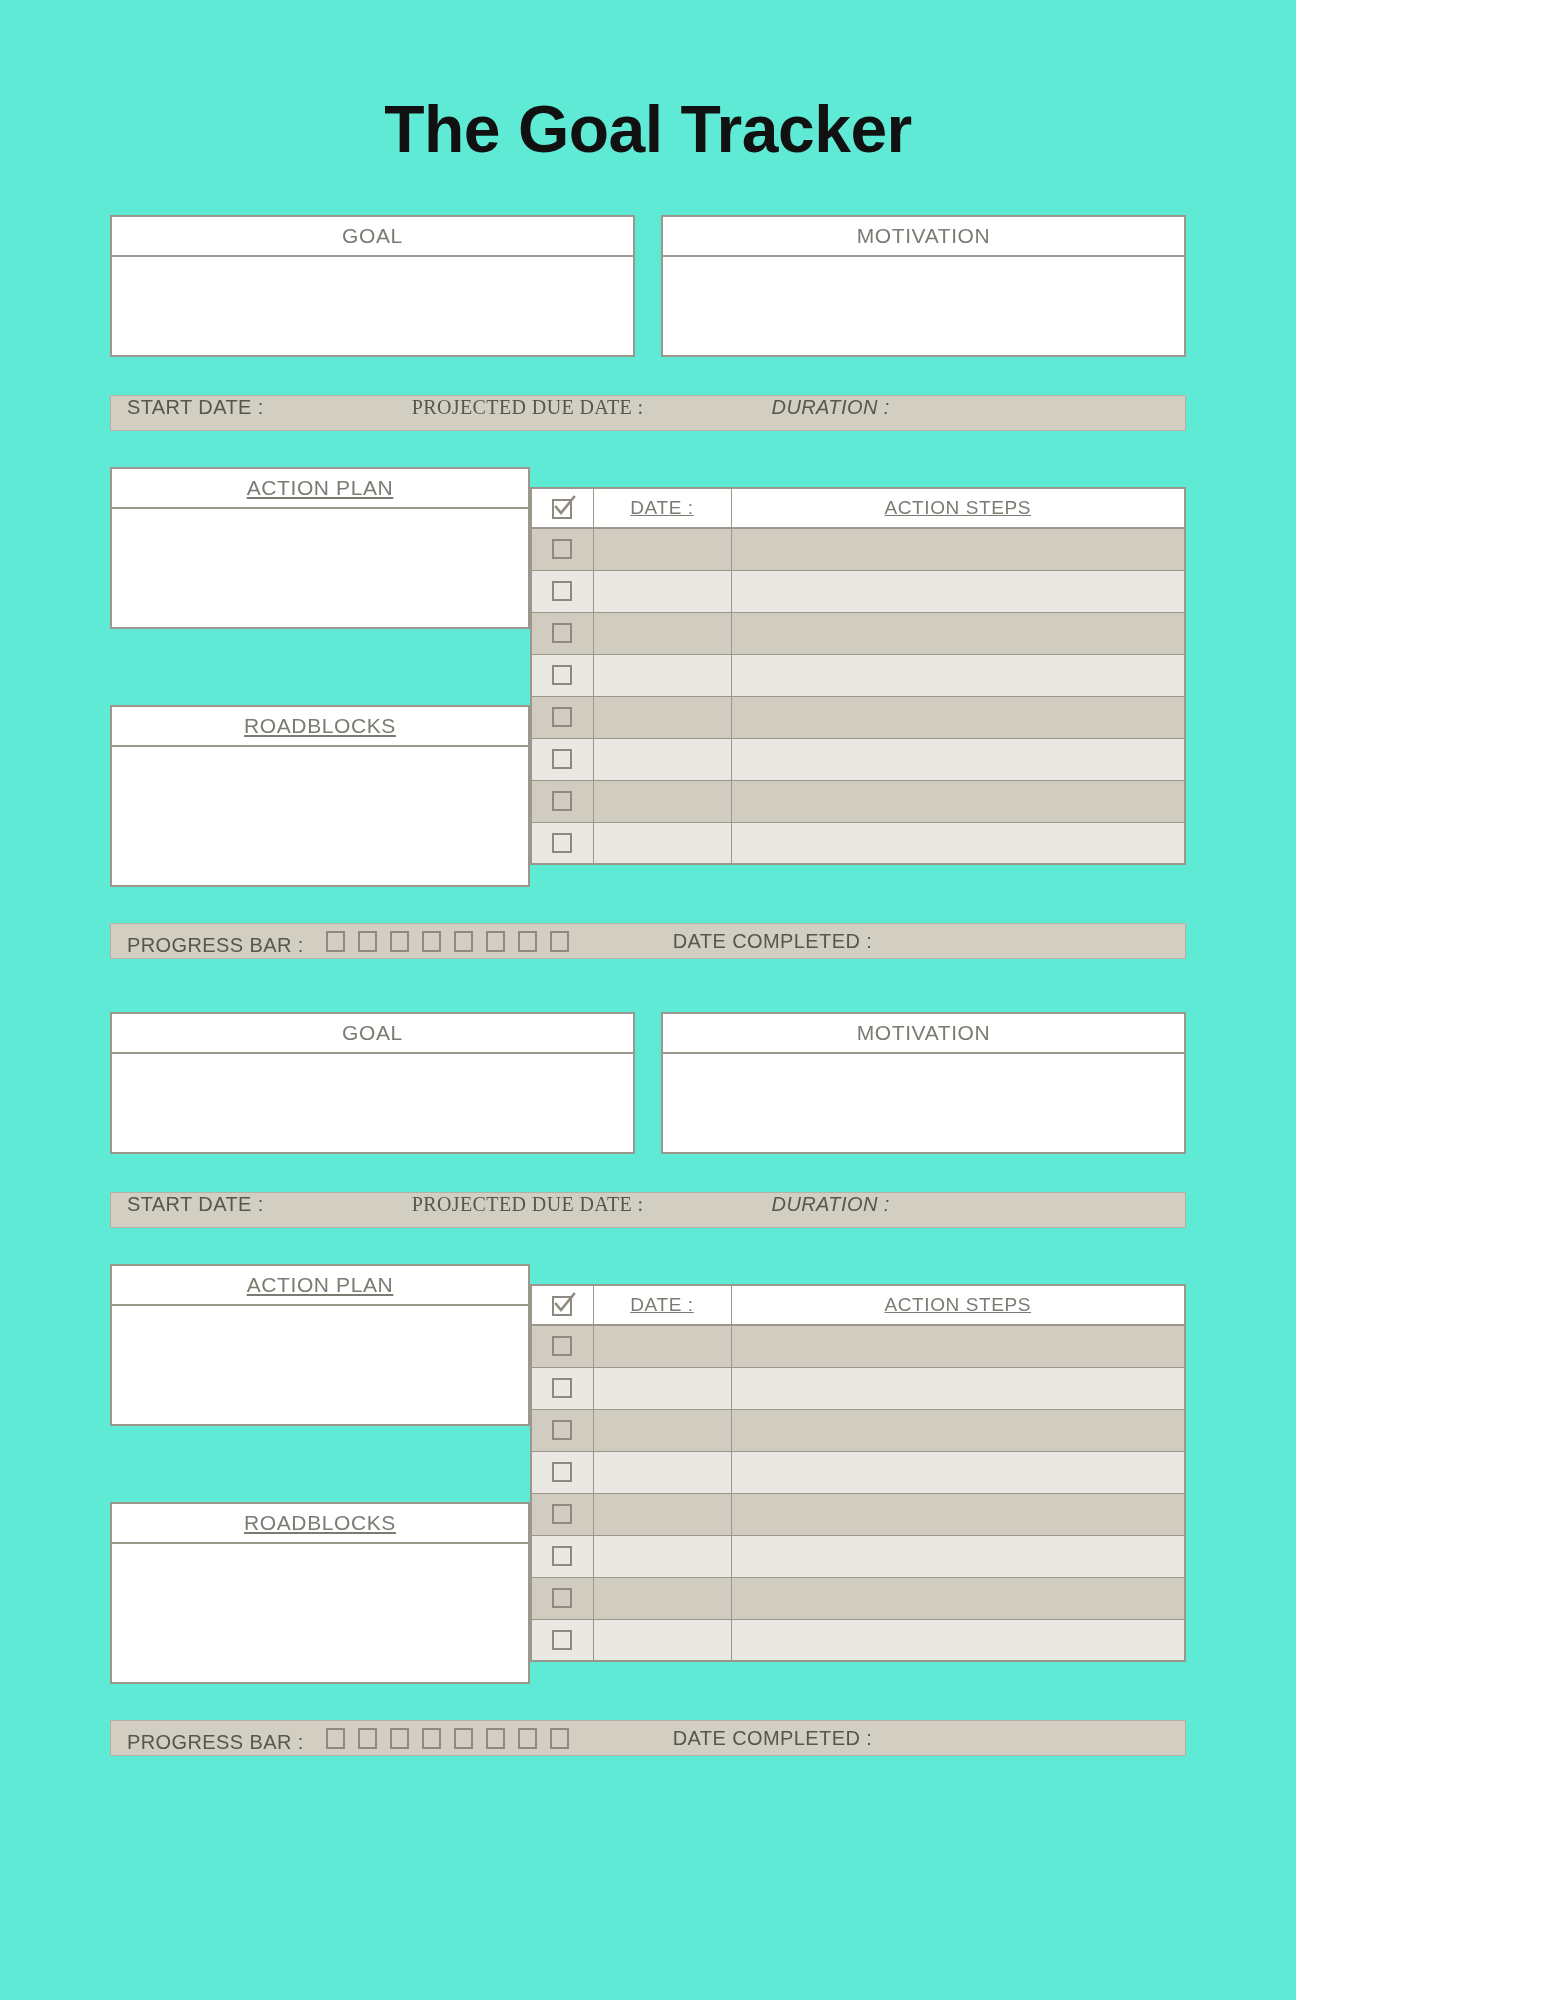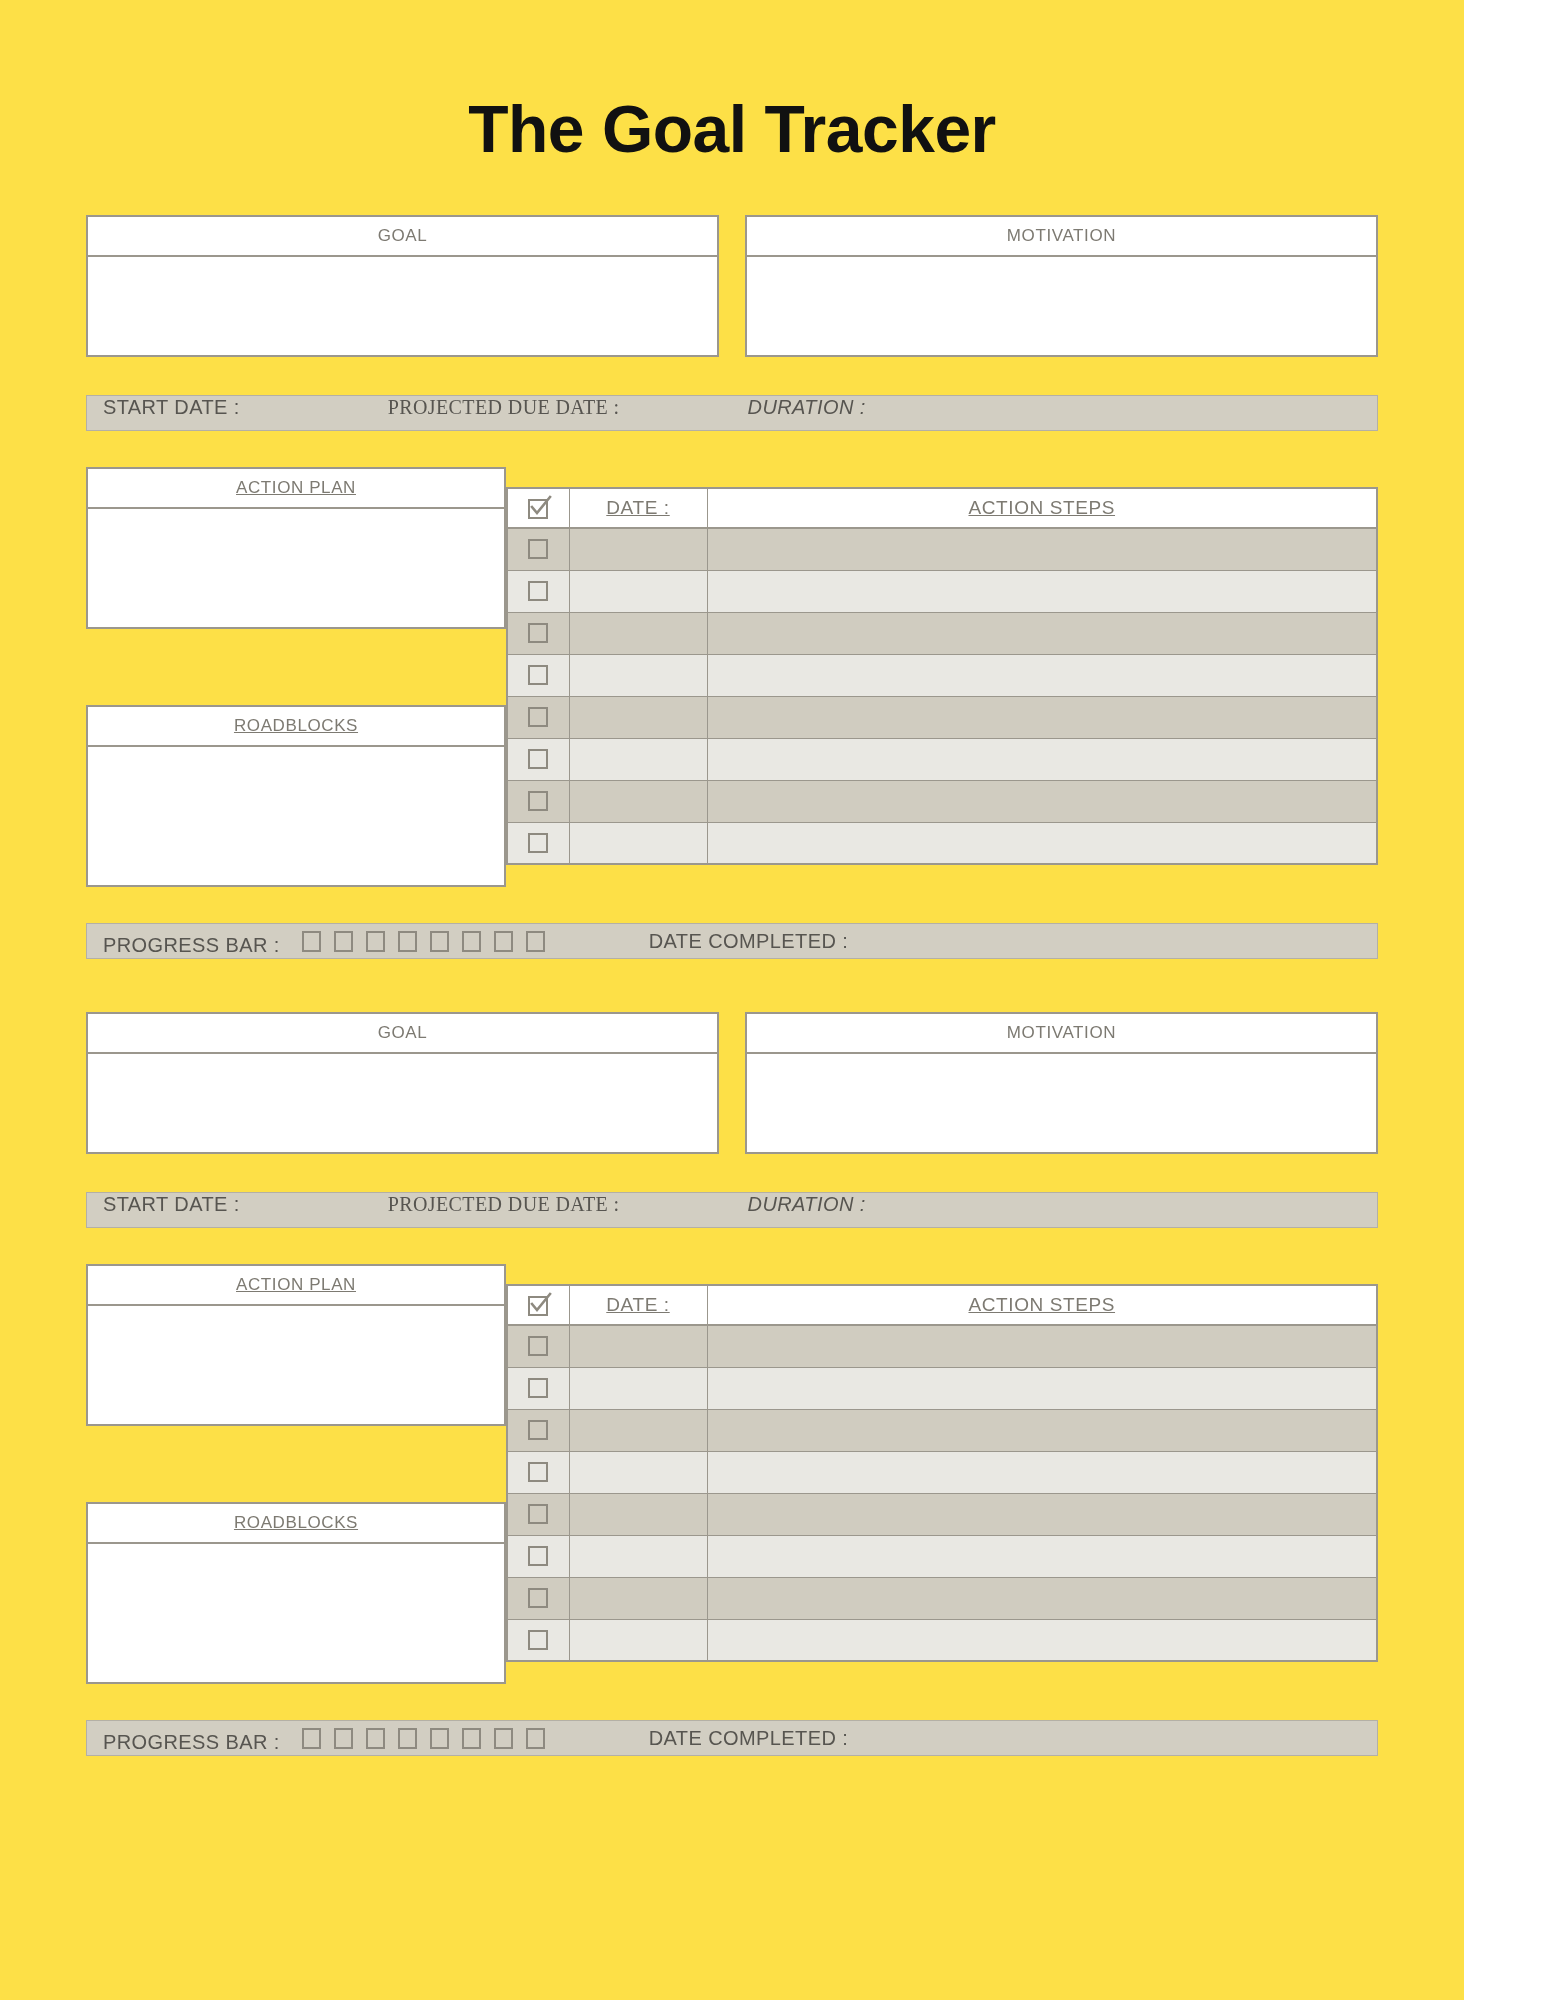--- a/index.html
+++ b/index.html
@@ -10,24 +10,24 @@
     background: #ffffff;
   }
 
   body {
     font-family: "Liberation Sans", sans-serif;
     color: #7d7a72;
   }
 
   .page {
     position: relative;
-    width: 1464px;
+    width: 1296px;
     height: 2000px;
-    background: #fde047;
-    padding: 0 86px;
+    background: #5eead4;
+    padding: 0 110px;
   }
 
   
   .title {
     text-align: center;
     font-size: 66px;
     font-weight: 700;
     color: #111111;
     letter-spacing: -0.5px;
     padding-top: 96px;
@@ -40,21 +40,21 @@
   .label-box {
     border: 2px solid #9b978d;
     background: #ffffff;
   }
   .label-box .hdr {
     height: 40px;
     border-bottom: 2px solid #9b978d;
     display: flex;
     align-items: center;
     justify-content: center;
-    font-size: 17px;
+    font-size: 21px;
     letter-spacing: 0.6px;
     color: #7d7a72;
     background: #ffffff;
   }
   .label-box .body {
     background: #ffffff;
   }
 
   
   .goal-row {

